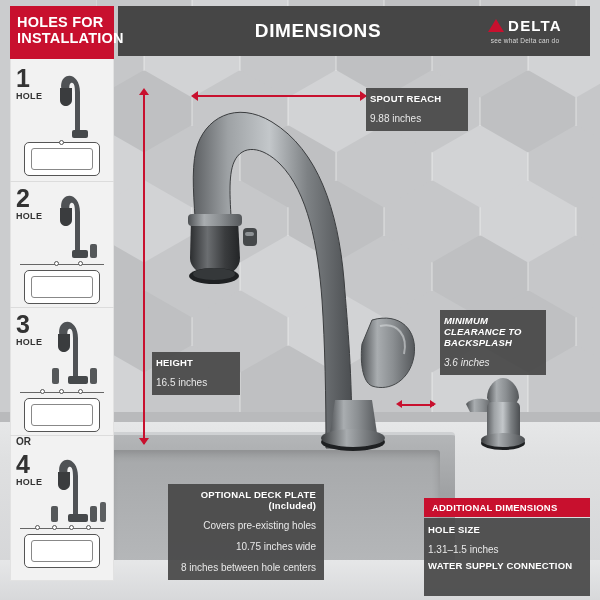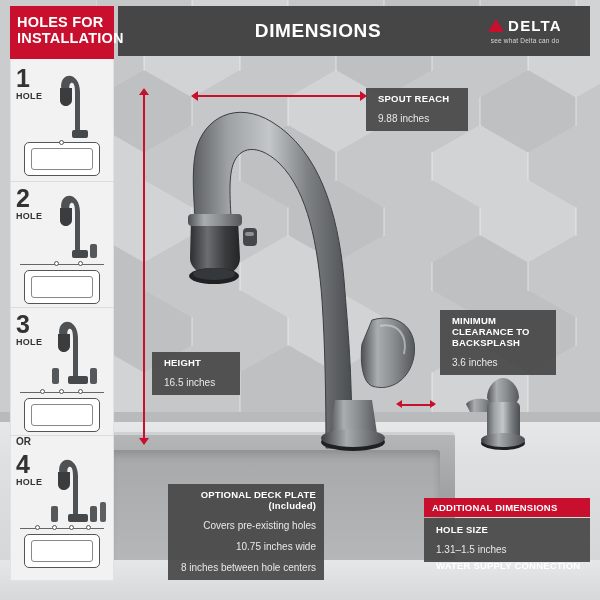--- a/index.html
+++ b/index.html
@@ -133,21 +133,21 @@
     border-left: 8px solid transparent; border-right: 8px solid transparent;
     border-bottom: 13px solid #c8102e; margin-right: 4px;
   }
   .delta-tag {
     color: #d9d9d9; font-size: 6.5px; letter-spacing: .2px; margin-top: 3px;
   }
 
   
   .callout {
     position: absolute; background: rgba(70,70,70,0.92); color: #fff;
-    padding: 5px 8px 6px 12px;
+    padding: 5px 8px 6px 4px;
   }
   .callout .ttl {
     font-size: 9.5px; font-weight: bold; letter-spacing: .2px; line-height: 11px;
   }
   .callout .val {
     font-size: 10px; color: #e8e8e8; line-height: 13px; margin-top: 8px;
   }
 
   .redbar {
     position: absolute; background: #c8102e; color: #fff;
@@ -384,32 +384,32 @@
   <div class="callout" style="left:366px;top:88px;width:102px;">
     <div class="ttl">SPOUT REACH</div>
     <div class="val">9.88 inches</div>
   </div>
 
   <div class="callout" style="left:152px;top:352px;width:88px;">
     <div class="ttl">HEIGHT</div>
     <div class="val">16.5 inches</div>
   </div>
 
-  <div class="callout" style="left:440px;top:310px;width:116px;">
+  <div class="callout" style="left:440px;top:310px;width:106px;font-style:italic;">
     <div class="ttl">MINIMUM CLEARANCE TO BACKSPLASH</div>
     <div class="val">3.6 inches</div>
   </div>
 
   <div class="callout" style="left:168px;top:484px;width:156px;text-align:right;">
     <div class="ttl">OPTIONAL DECK PLATE (Included)</div>
     <div class="val">Covers pre-existing holes</div>
     <div class="val">10.75 inches wide</div>
     <div class="val">8 inches between hole centers</div>
   </div>
 
   <div class="redbar" style="left:424px;top:498px;width:166px;">ADDITIONAL DIMENSIONS</div>
-  <div class="callout" style="left:424px;top:518px;width:166px;height:44px;padding-top:6px;">
+  <div class="callout" style="left:424px;top:518px;width:166px;height:78px;padding-top:6px;">
     <div class="ttl">HOLE SIZE</div>
     <div class="val">1.31–1.5 inches</div>
     <div class="ttl" style="margin-top:4px">WATER SUPPLY CONNECTION</div>
   </div>
 
 </div>
 
 </body></html>

